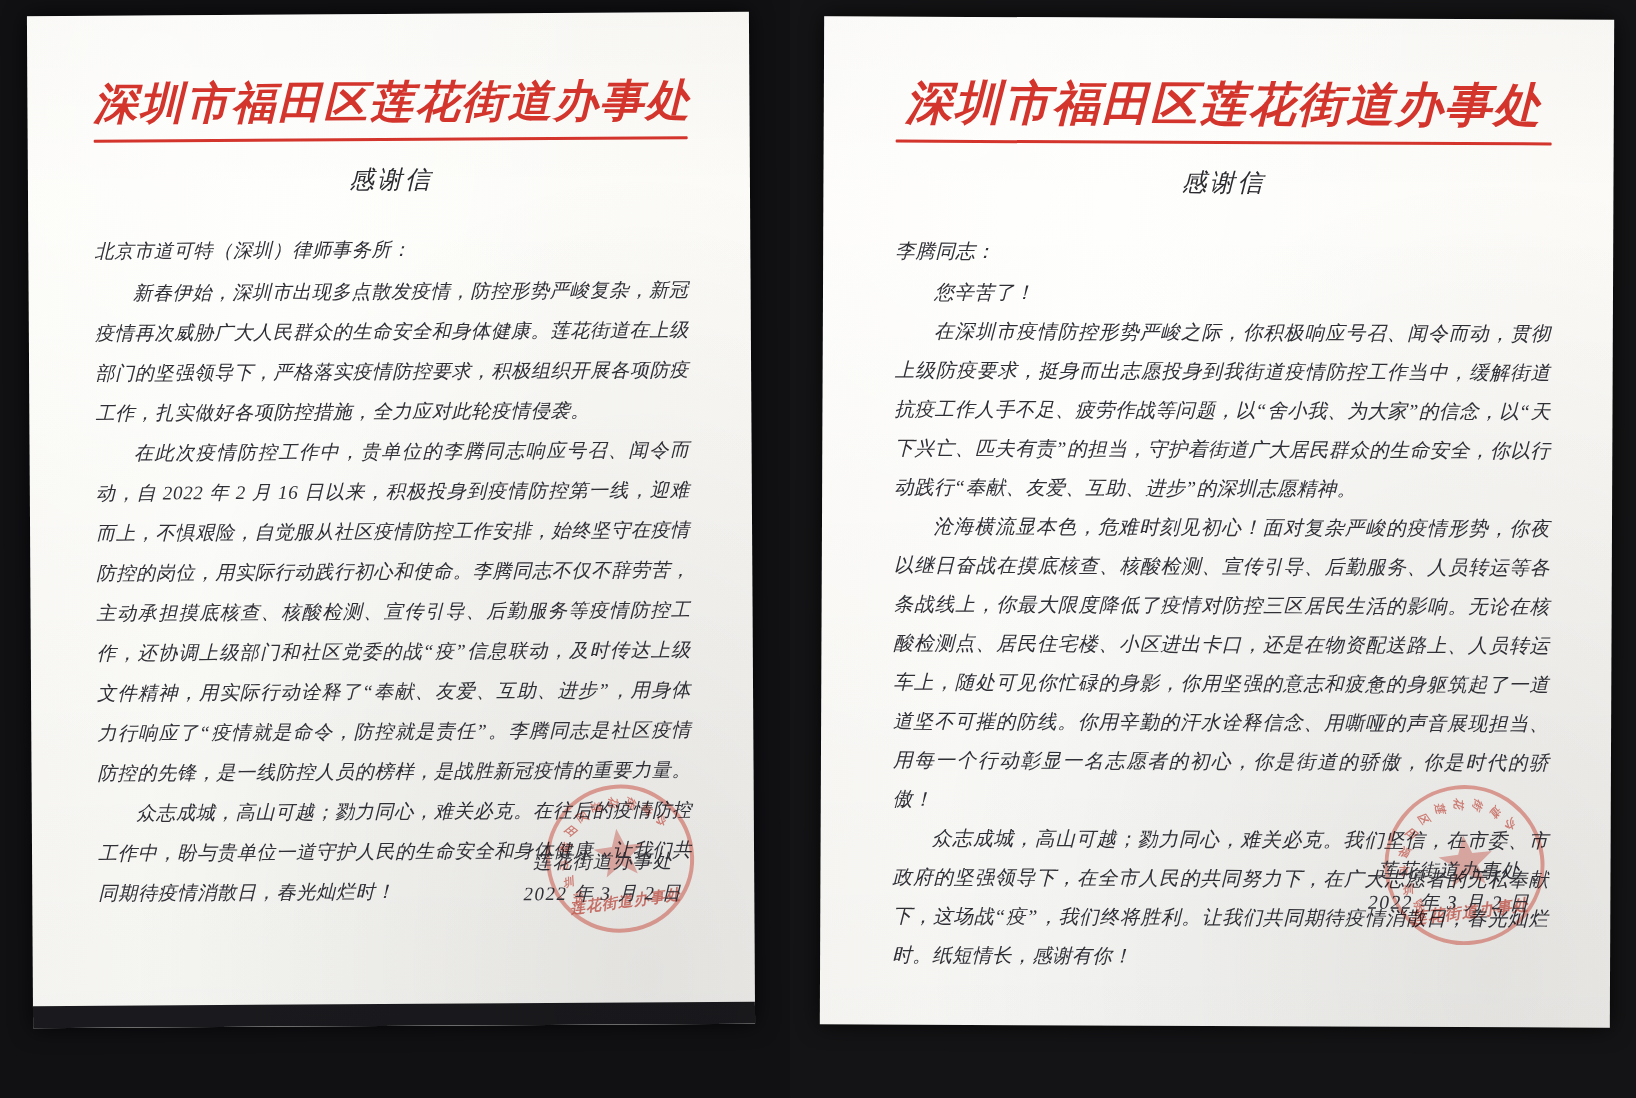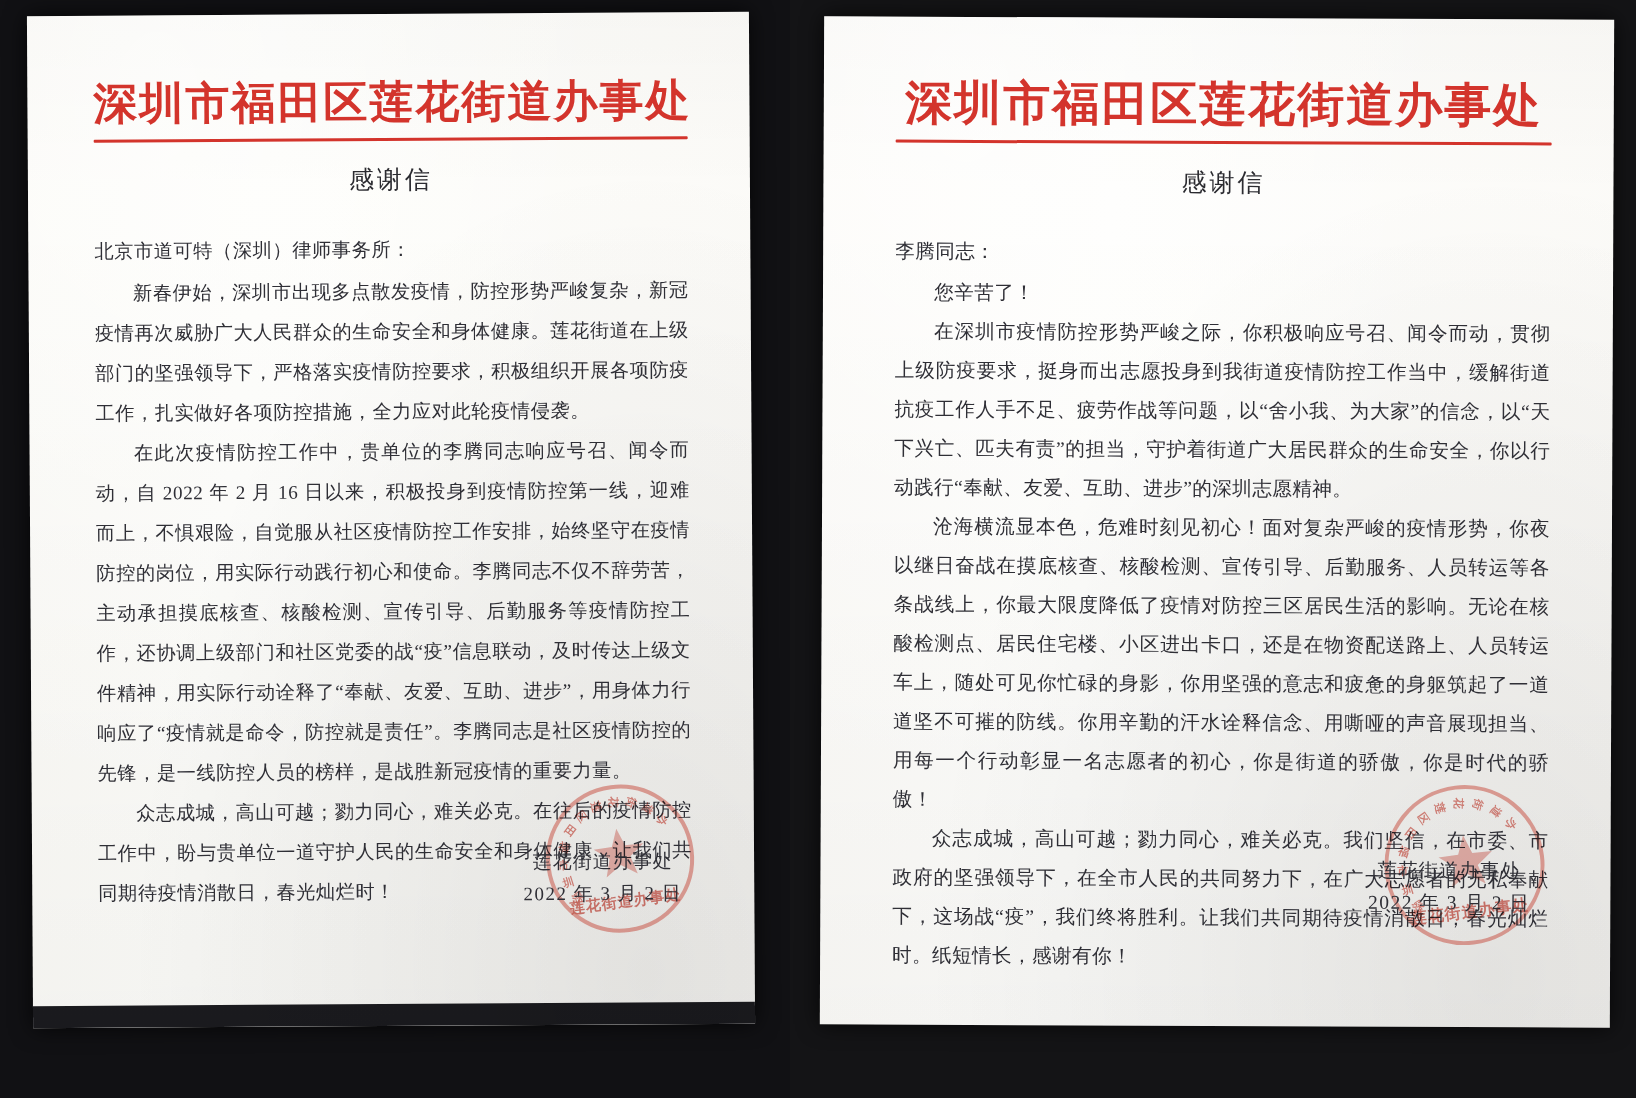--- a/index.html
+++ b/index.html
@@ -11,20 +11,21 @@
     width: 1636px;
     height: 1098px;
     overflow: hidden;
     font-family: "Liberation Serif", "DejaVu Serif", serif;
   }
   .photo-stage {
     position: relative;
     width: 1636px;
     height: 1098px;
     background: #0c0c0e;
+    font-style: italic;
   }
   
   .backdrop-left,
   .backdrop-right {
     position: absolute;
     background: #111114;
   }
   .backdrop-left  { left: 0;    top: 0; width: 790px; height: 1098px; }
   .backdrop-right { left: 790px; top: 0; width: 846px; height: 1098px; background:#141416; }
 

